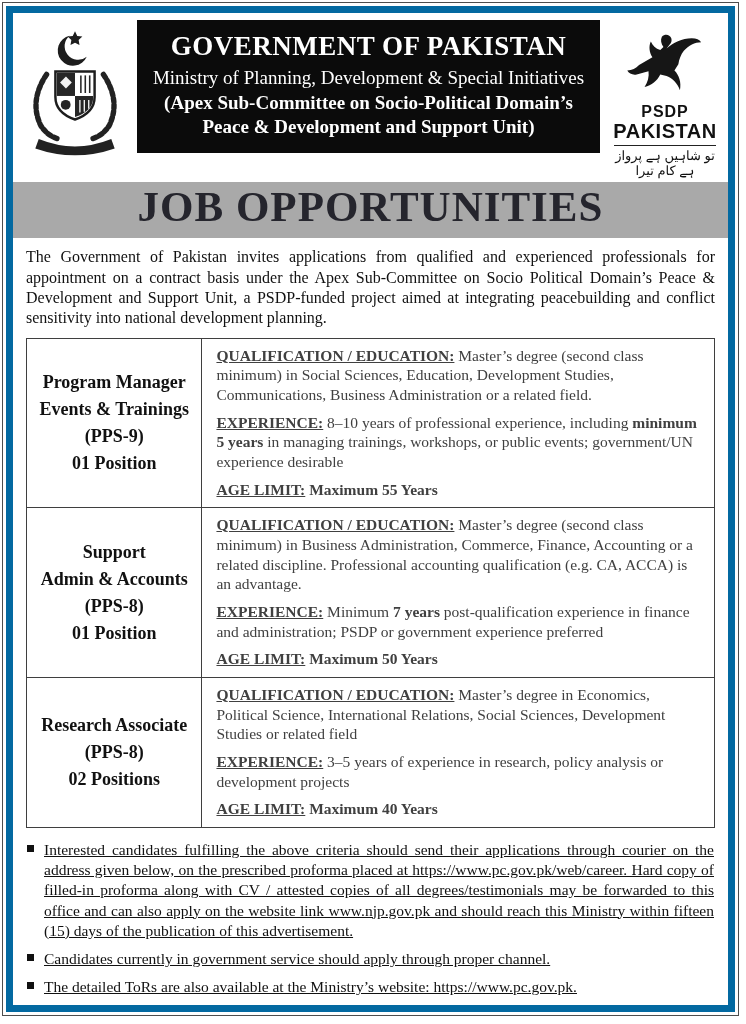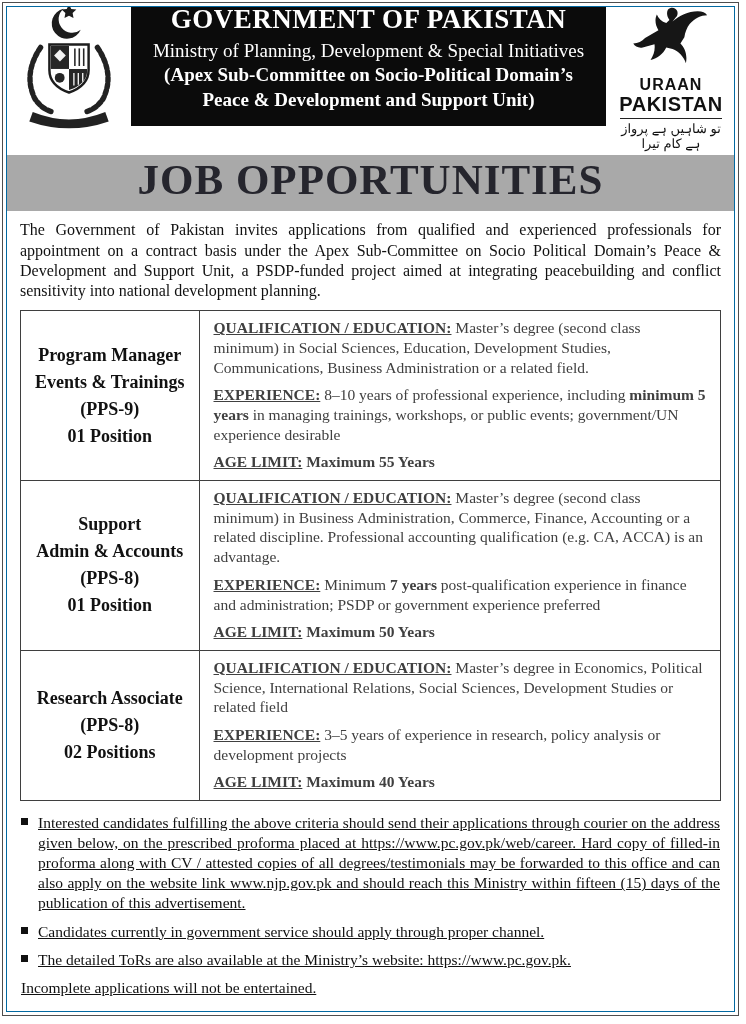--- a/index.html
+++ b/index.html
@@ -1,20 +1,20 @@
 <!DOCTYPE html>
 <html style="--banner-bg: #a9a9a9; --banner-fg: #25252d; --header-box-bg: #0b0b0b;"><head>
 <meta charset="utf-8">
 <style>
   * { margin:0; padding:0; box-sizing:border-box; }
   body { background:#e8e8e8; font-family:"Liberation Serif", serif; }
   .page { width:746px; height:1024px; background:#ffffff; position:relative; margin:0 auto; }
   .frame-outer { position:absolute; left:2px; top:2px; width:737px; height:1014px;
                  border:1px solid #4d4d4d; padding:3px; }
-  .frame-inner { border:1px solid #0369a1; height:100%; display:flex; flex-direction:column; overflow:hidden;justify-content:flex-end; }
+  .frame-inner { border:7px solid #0369a1; height:100%; display:flex; flex-direction:column; overflow:hidden; }
 
   
   .hdr { display:flex; align-items:flex-start; padding:7px 8px 2px 10px; }
   .emblem-wrap { width:104px; flex:none; padding-top:10px; text-align:center; }
   .blackbox { flex:1; margin:0 10px; background:var(--header-box-bg,#0b0b0b); color:#fff;
               text-align:center; padding:10px 4px 13px; }
   .bb-l1, .bb-l2 { font-size:27px; font-weight:bold; line-height:1.22; letter-spacing:.5px; }
   .bb-l3 { font-size:19px; line-height:1.3; margin-top:3px; }
   .bb-l4, .bb-l5 { font-size:19px; font-weight:bold; line-height:1.3; }
   .logo-wrap { width:110px; flex:none; text-align:center; padding-top:12px;
@@ -89,21 +89,21 @@
           <div class="bb-l1">GOVERNMENT OF PAKISTAN</div>
           <div class="bb-l3">Ministry of Planning, Development &amp; Special Initiatives</div>
           <div class="bb-l4">(Apex Sub-Committee on Socio-Political Domain’s</div>
           <div class="bb-l5">Peace &amp; Development and Support Unit)</div>
         </div>
 
         <div class="logo-wrap">
           <svg width="86" height="66" viewBox="0 0 100 84" aria-hidden="true">
             <path fill="#161616" d="M46 6 C50 2 56 3 58 8 C59 11 58 14 56 16 L52 21 C60 14 72 8 84 8 C90 8 94 10 96 13 C88 13 80 17 74 24 C70 29 68 35 67 41 L62 49 C68 55 71 64 69 74 C66 66 60 59 52 56 L44 54 C40 62 33 68 24 70 C28 64 30 57 29 50 L14 54 C9 55 4 53 2 49 C8 49 13 46 17 42 L34 32 C30 26 29 18 32 12 C34 17 38 21 44 23 L48 19 C45 15 44 10 46 6 Z"></path>
           </svg>
-          <div class="logo-l1">URAAN</div>
+          <div class="logo-l1">PSDP</div>
           <div class="logo-l2">PAKISTAN</div>
           <div class="logo-urdu">تو شاہیں ہے پرواز ہے کام تیرا</div>
         </div>
       </div>
 
       <div class="banner">JOB OPPORTUNITIES</div>
 
       <p class="intro">The Government of Pakistan invites applications from qualified and experienced professionals for appointment on a contract basis under the Apex Sub-Committee on Socio Political Domain’s Peace &amp; Development and Support Unit, a PSDP-funded project aimed at integrating peacebuilding and conflict sensitivity into national development planning.</p>
 
       <table class="positions">

